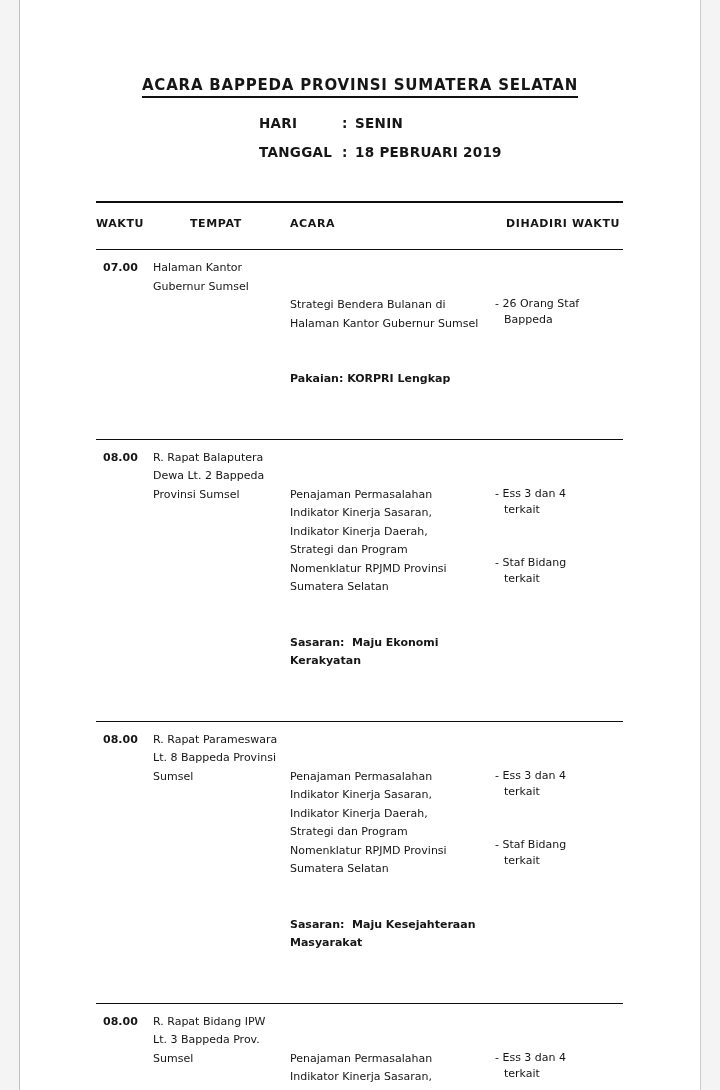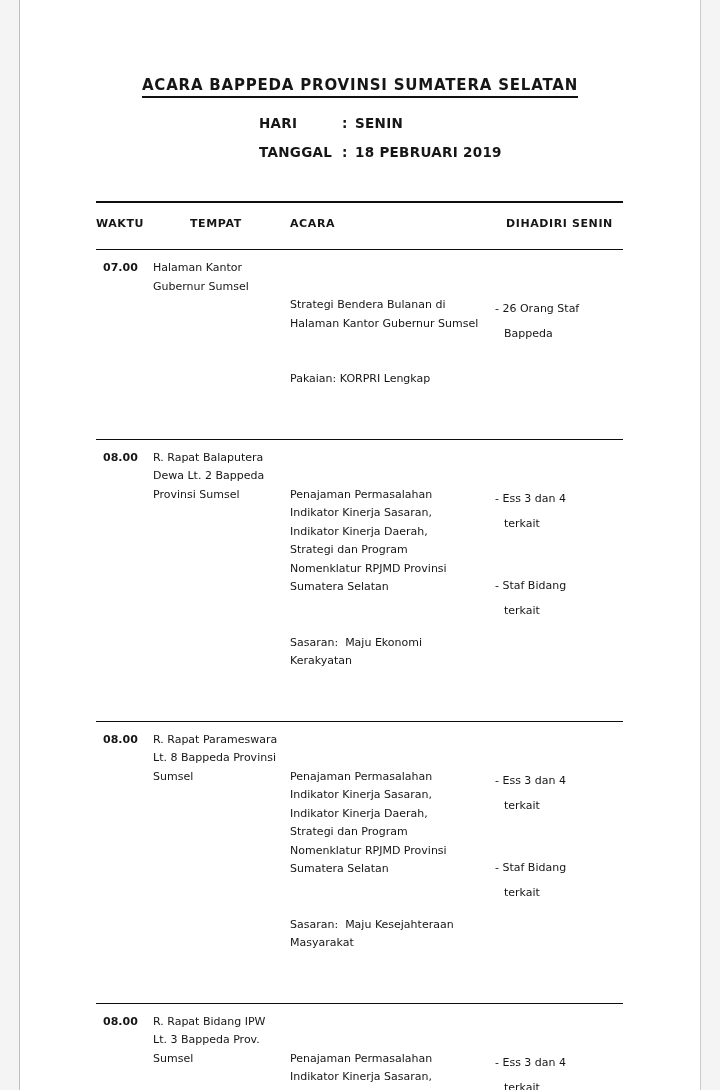--- a/index.html
+++ b/index.html
@@ -63,26 +63,26 @@
     font-weight: bold;
     padding: 12px 0 17px 0;
     letter-spacing: 0.6px;
     line-height: 17px;
   }
   th.h-tempat { padding-left: 37px; }
   th.h-acara { }
   th.h-dihadiri { padding-left: 11px; }
   td { padding: 9px 0 13px 0; }
   td.c-waktu { padding-left: 7px; font-weight: bold; }
-  .acara-bold { font-weight: normal; white-space: pre; }
+  .acara-bold { font-weight: bold; white-space: pre; }
   .att {
     padding-left: 9px;
     text-indent: -9px;
     white-space: pre;
-    line-height: 25px;
+    line-height: 16px;
   }
   .att-text { white-space: pre; }
 </style>
 </head>
 <body>
 
 <div class="page">
 
   <div class="title-wrap">
     <span class="doc-title">ACARA BAPPEDA PROVINSI SUMATERA SELATAN</span>
@@ -106,21 +106,21 @@
       <col style="width:57px">
         <col style="width:137px">
         <col style="width:205px">
         <col style="width:128px">
     </colgroup>
     <thead>
       <tr>
         <th class="h-waktu">WAKTU</th>
         <th class="h-tempat">TEMPAT</th>
         <th class="h-acara">ACARA</th>
-        <th class="h-dihadiri">DIHADIRI SENIN</th>
+        <th class="h-dihadiri">DIHADIRI WAKTU</th>
       </tr>
     </thead>
     <tbody>
 
       <tr>
         <td class="c-waktu">07.00</td>
         <td class="c-tempat">Halaman Kantor
 Gubernur Sumsel</td>
         <td class="c-acara">
           <div>Strategi Bendera Bulanan di

